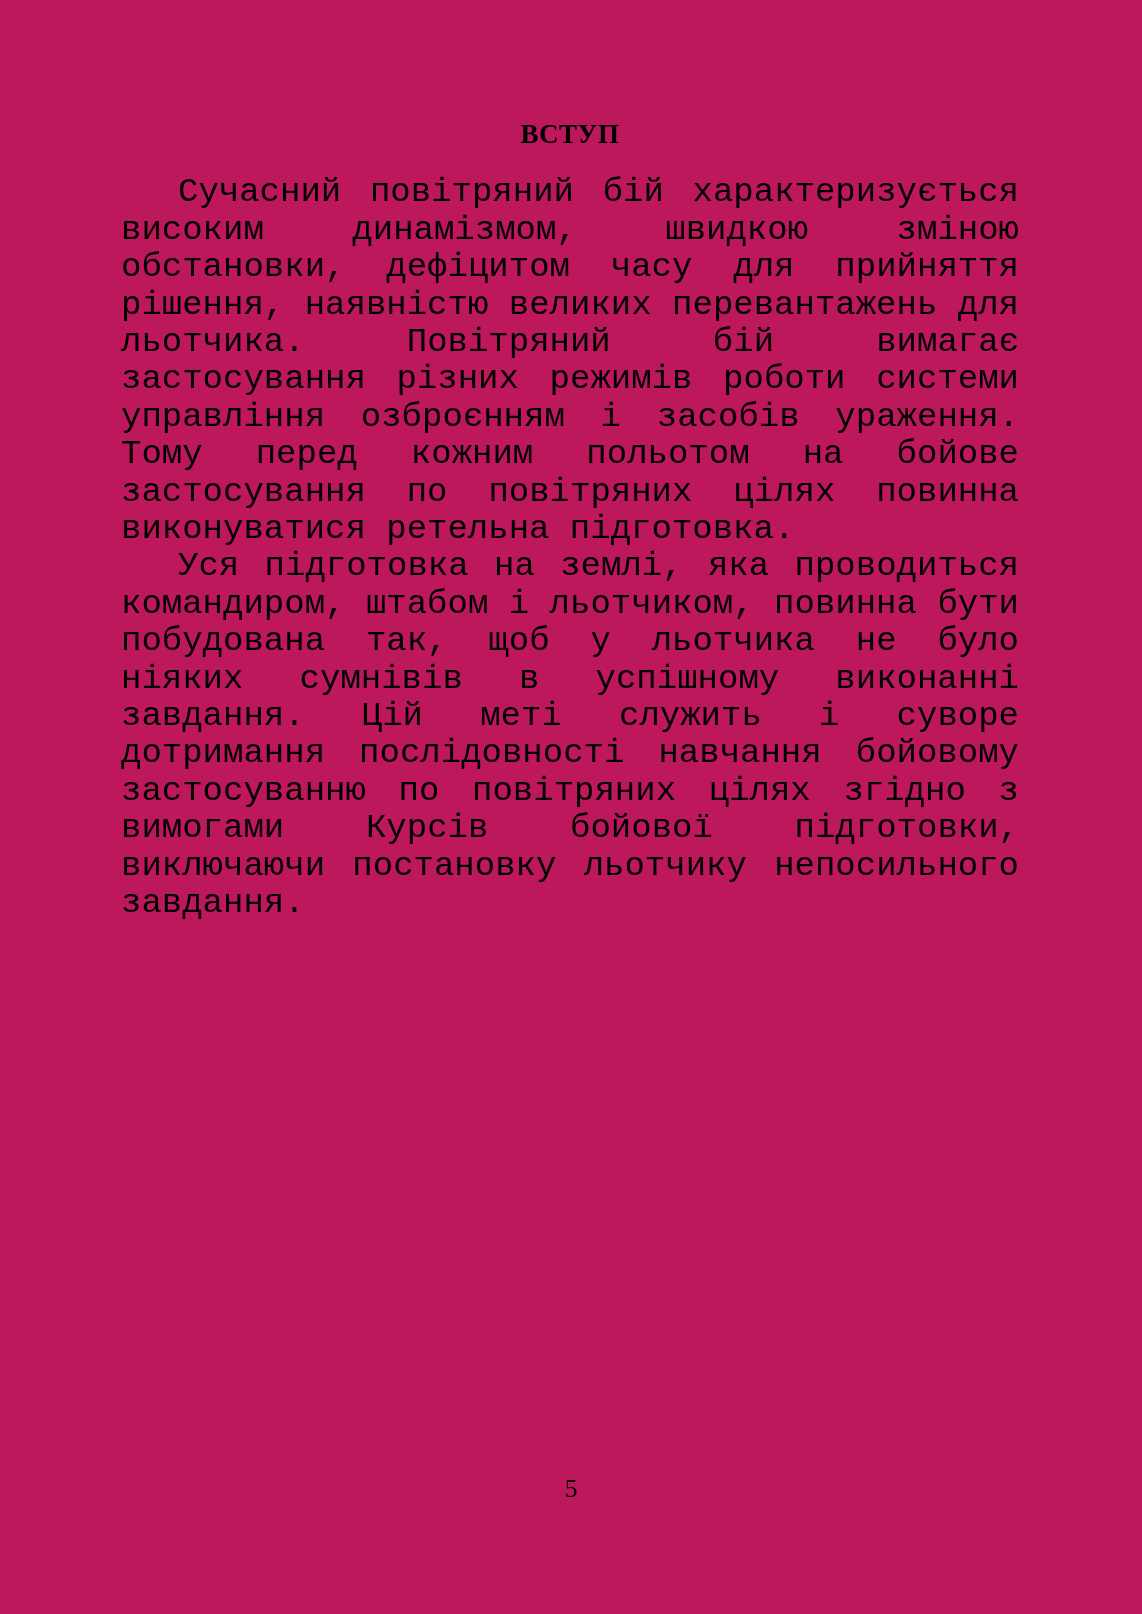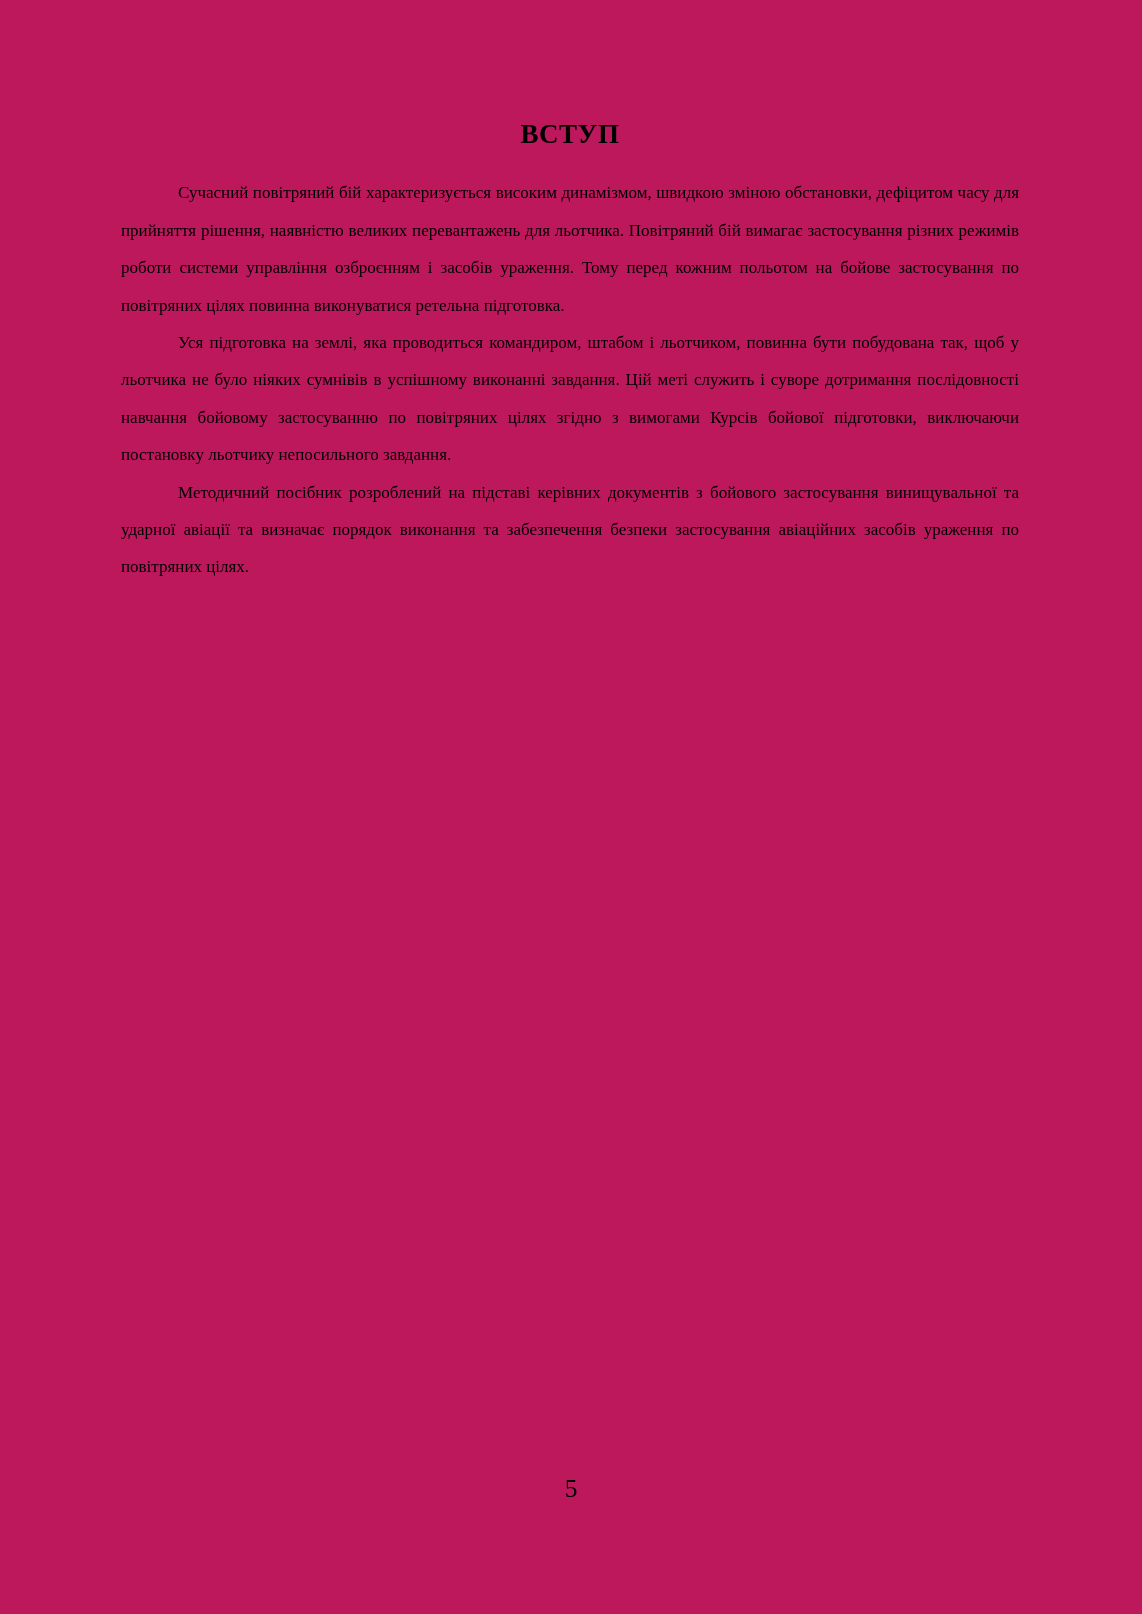--- a/index.html
+++ b/index.html
@@ -31,22 +31,22 @@
     font-weight: bold;
     font-size: 27px;
     text-align: center;
     letter-spacing: 0.5px;
     color: #000000;
     margin: 0 0 24px 0;
     line-height: 1.2;
   }
 
   .body-text {
-    font-family: Liberation Serif, serif;
-    font-size: 17px;
+    font-family: Liberation Mono, monospace;
+    font-size: 34px;
     line-height: 37.4px;
     color: #000000;
     text-align: justify;
     text-justify: inter-word;
     margin: 0;
     text-indent: 57px;
     -webkit-hyphens: none;
     hyphens: none;
   }
 
@@ -69,19 +69,18 @@
 
   <div class="content">
 
     <h1 class="doc-title">ВСТУП</h1>
 
     <p class="body-text">Сучасний повітряний бій характеризується високим динамізмом, швидкою зміною обстановки, дефіцитом часу для прийняття рішення, наявністю великих перевантажень для льотчика. Повітряний бій вимагає застосування різних режимів роботи системи управління озброєнням і засобів ураження. Тому перед кожним польотом на бойове застосування по повітряних цілях повинна виконуватися ретельна підготовка.</p>
 
     <p class="body-text">Уся підготовка на землі, яка проводиться командиром, штабом і льотчиком, повинна бути побудована так, щоб у льотчика не було ніяких сумнівів в успішному виконанні завдання. Цій меті служить і суворе дотримання послідовності навчання бойовому застосуванню по повітряних цілях згідно з вимогами Курсів бойової підготовки, виключаючи постановку льотчику непосильного завдання.</p>
 
 
-    <p class="body-text">Методичний посібник розроблений на підставі керівних документів з бойового застосування винищувальної та ударної авіації та визначає порядок виконання та забезпечення безпеки застосування авіаційних засобів ураження по повітряних цілях.</p>
 
   </div>
 
   <div class="page-number">5</div>
 
 </div>
 
 </body></html>

